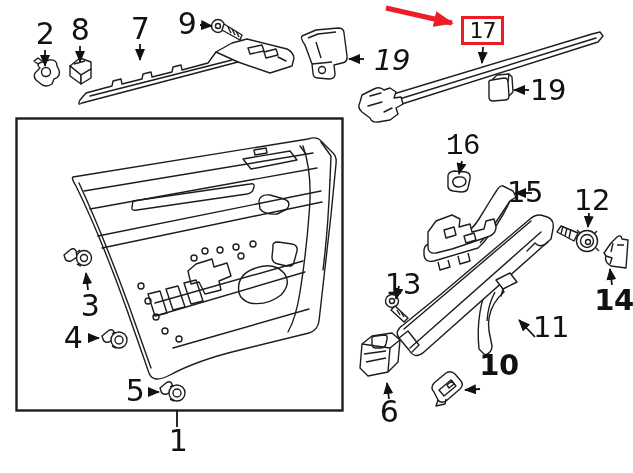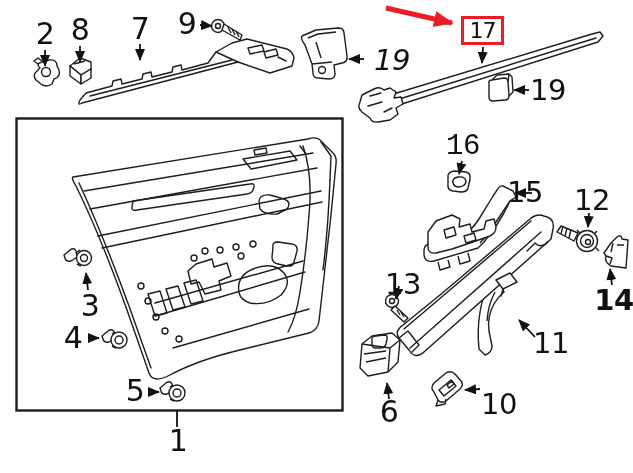--- a/index.html
+++ b/index.html
@@ -250,22 +250,22 @@
 
   <div class="callout" style="left:178px;top:441px;">1</div>
   <div class="callout" style="left:45px;top:34px;">2</div>
   <div class="callout" style="left:90px;top:306px;">3</div>
   <div class="callout" style="left:73px;top:338px;">4</div>
   <div class="callout" style="left:135px;top:391px;">5</div>
   <div class="callout" style="left:389px;top:412px;">6</div>
   <div class="callout" style="left:140px;top:29px;">7</div>
   <div class="callout" style="left:80px;top:30px;">8</div>
   <div class="callout" style="left:187px;top:24px;">9</div>
-  <div class="callout small" style="left:499px;top:404px;">10</div>
-  <div class="callout small" style="left:551px;top:343px;">11</div>
+  <div class="callout small" style="left:499px;top:365px;font-weight:bold;">10</div>
+  <div class="callout small" style="left:551px;top:327px;">11</div>
   <div class="callout small" style="left:592px;top:200px;text-align:right;">12</div>
   <div class="callout small" style="left:403px;top:272px;margin-top:12px;">13</div>
   <div class="callout small" style="left:614px;top:300px;font-weight:bold;">14</div>
   <div class="callout small" style="left:525px;top:192px;">15</div>
   <div class="callout small" style="left:463px;top:146px;font-family:Liberation Mono, monospace;">16</div>
   <div class="callout small" style="left:548px;top:90px;">19</div>
   <div class="callout small" style="left:392px;top:60px;font-style:italic;">19</div>
 
   <div id="highlight-box">
     <span>17</span>

